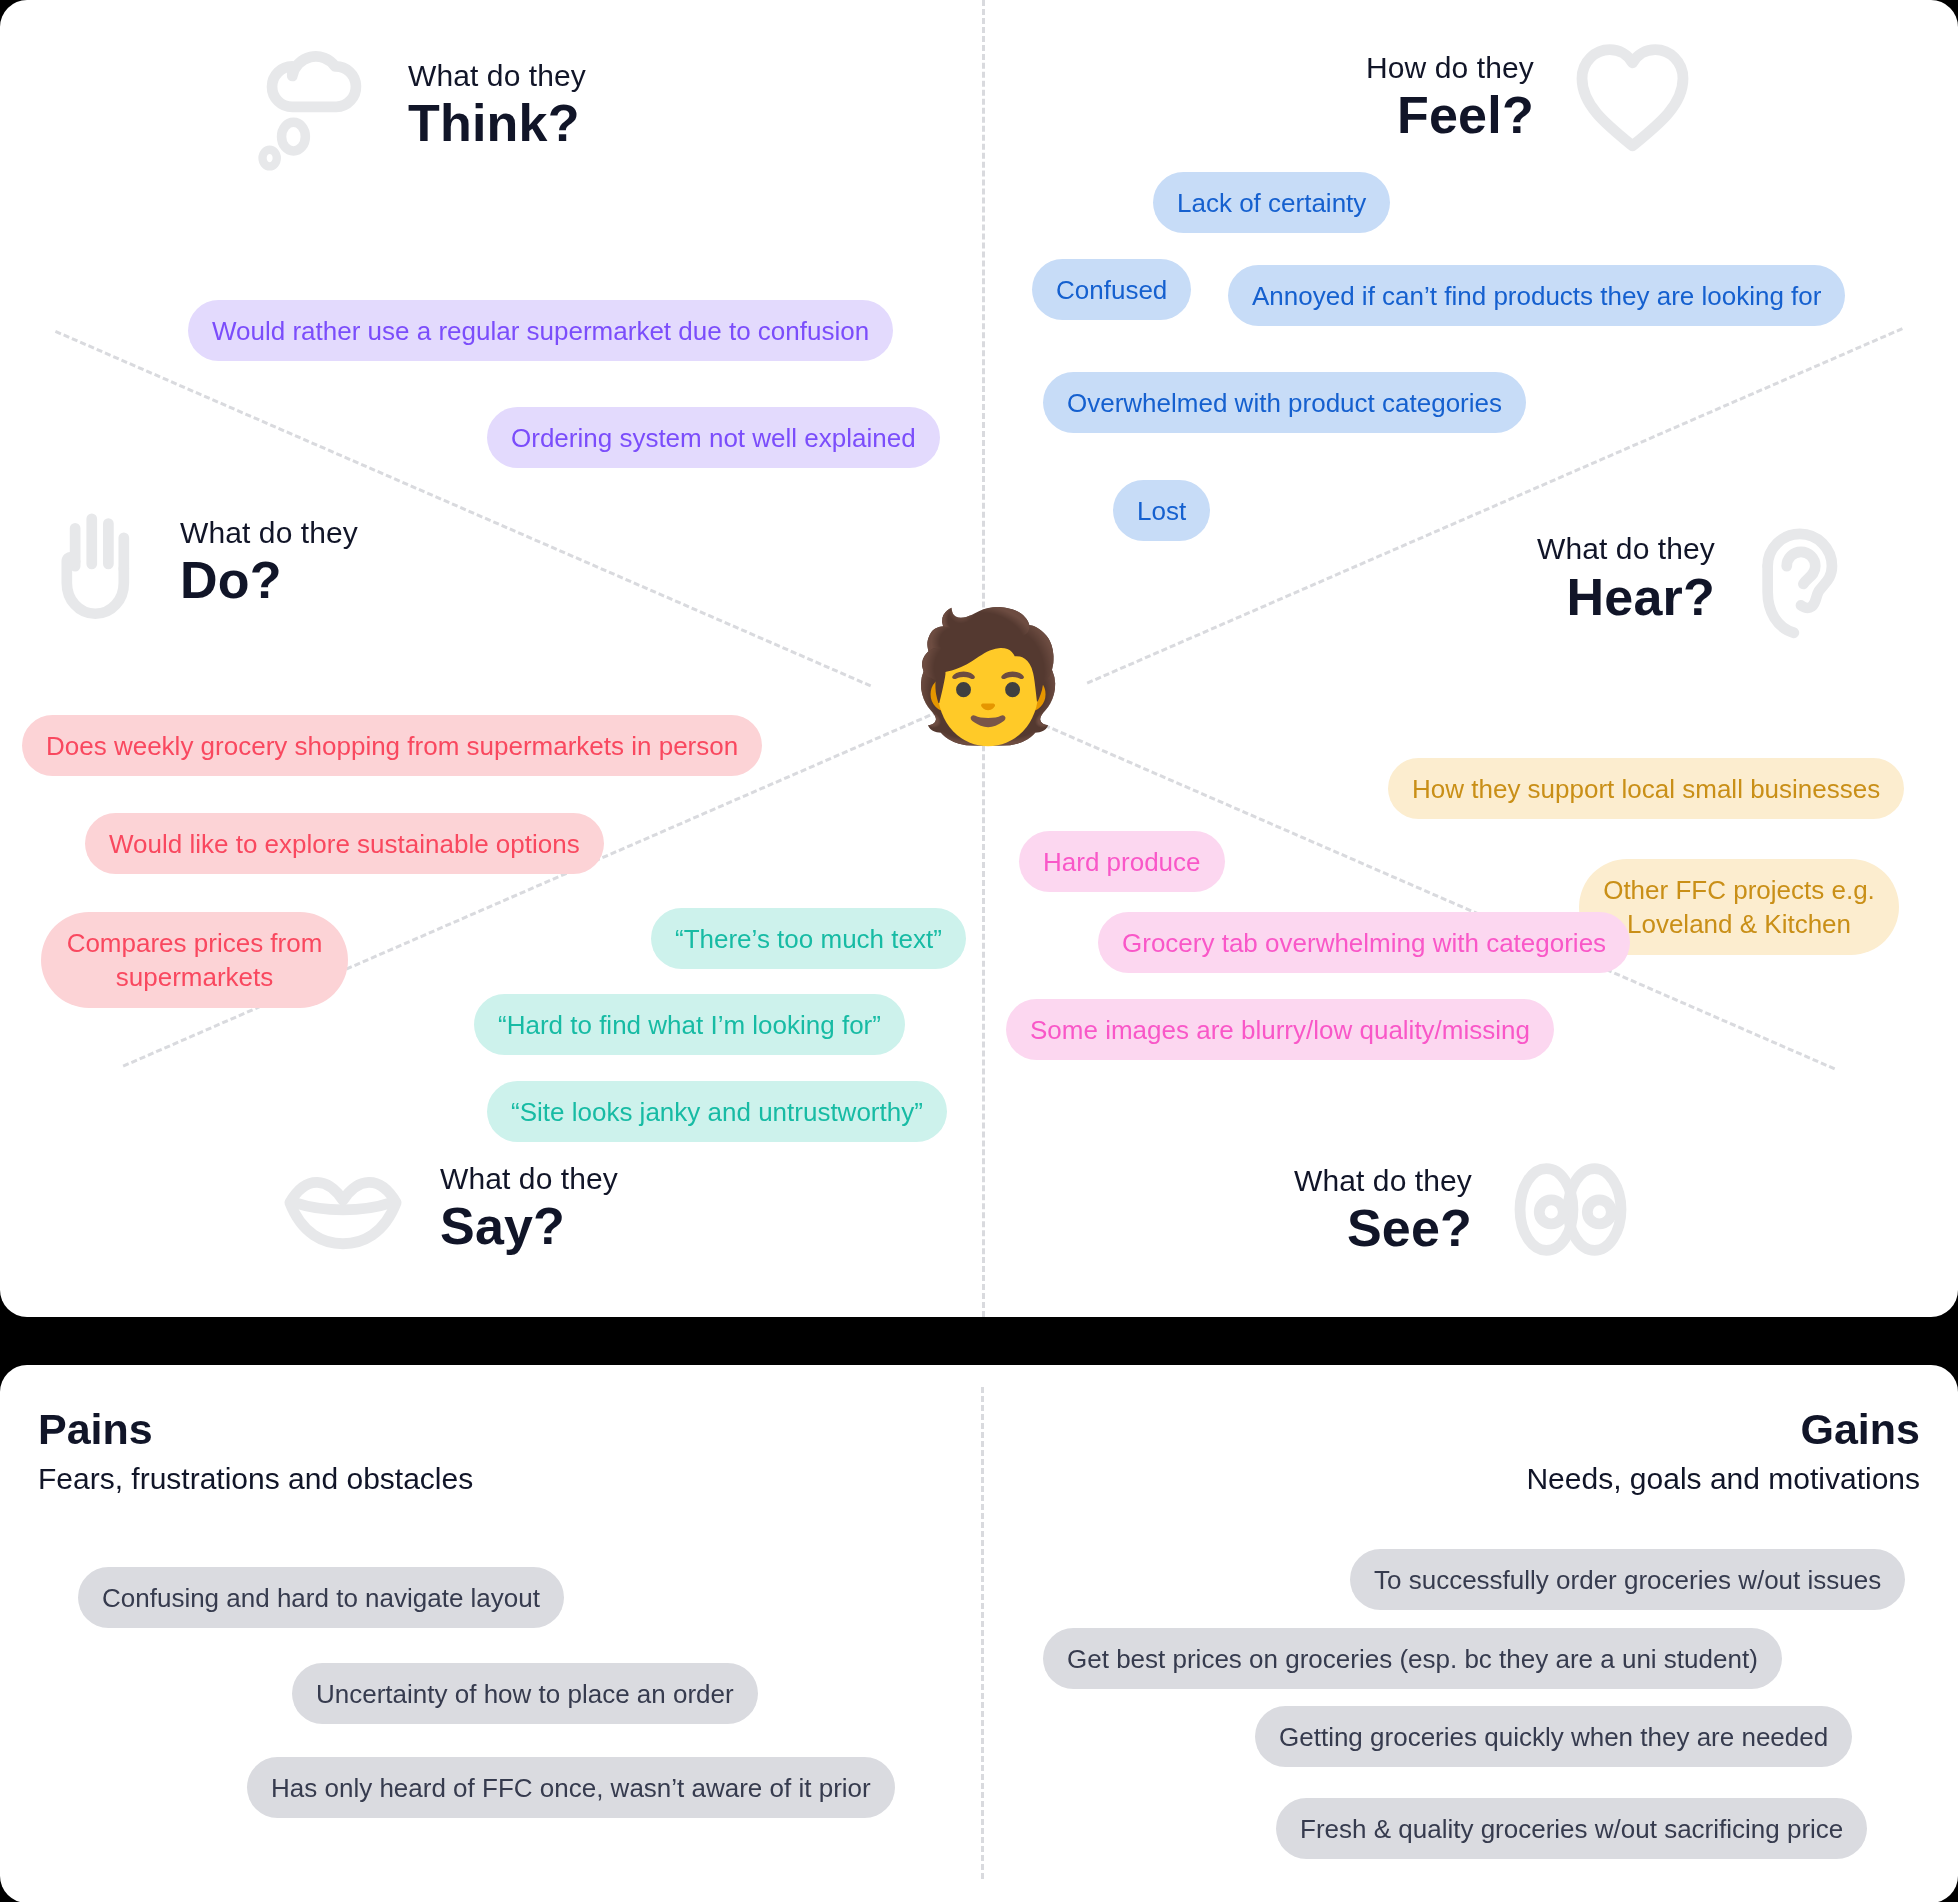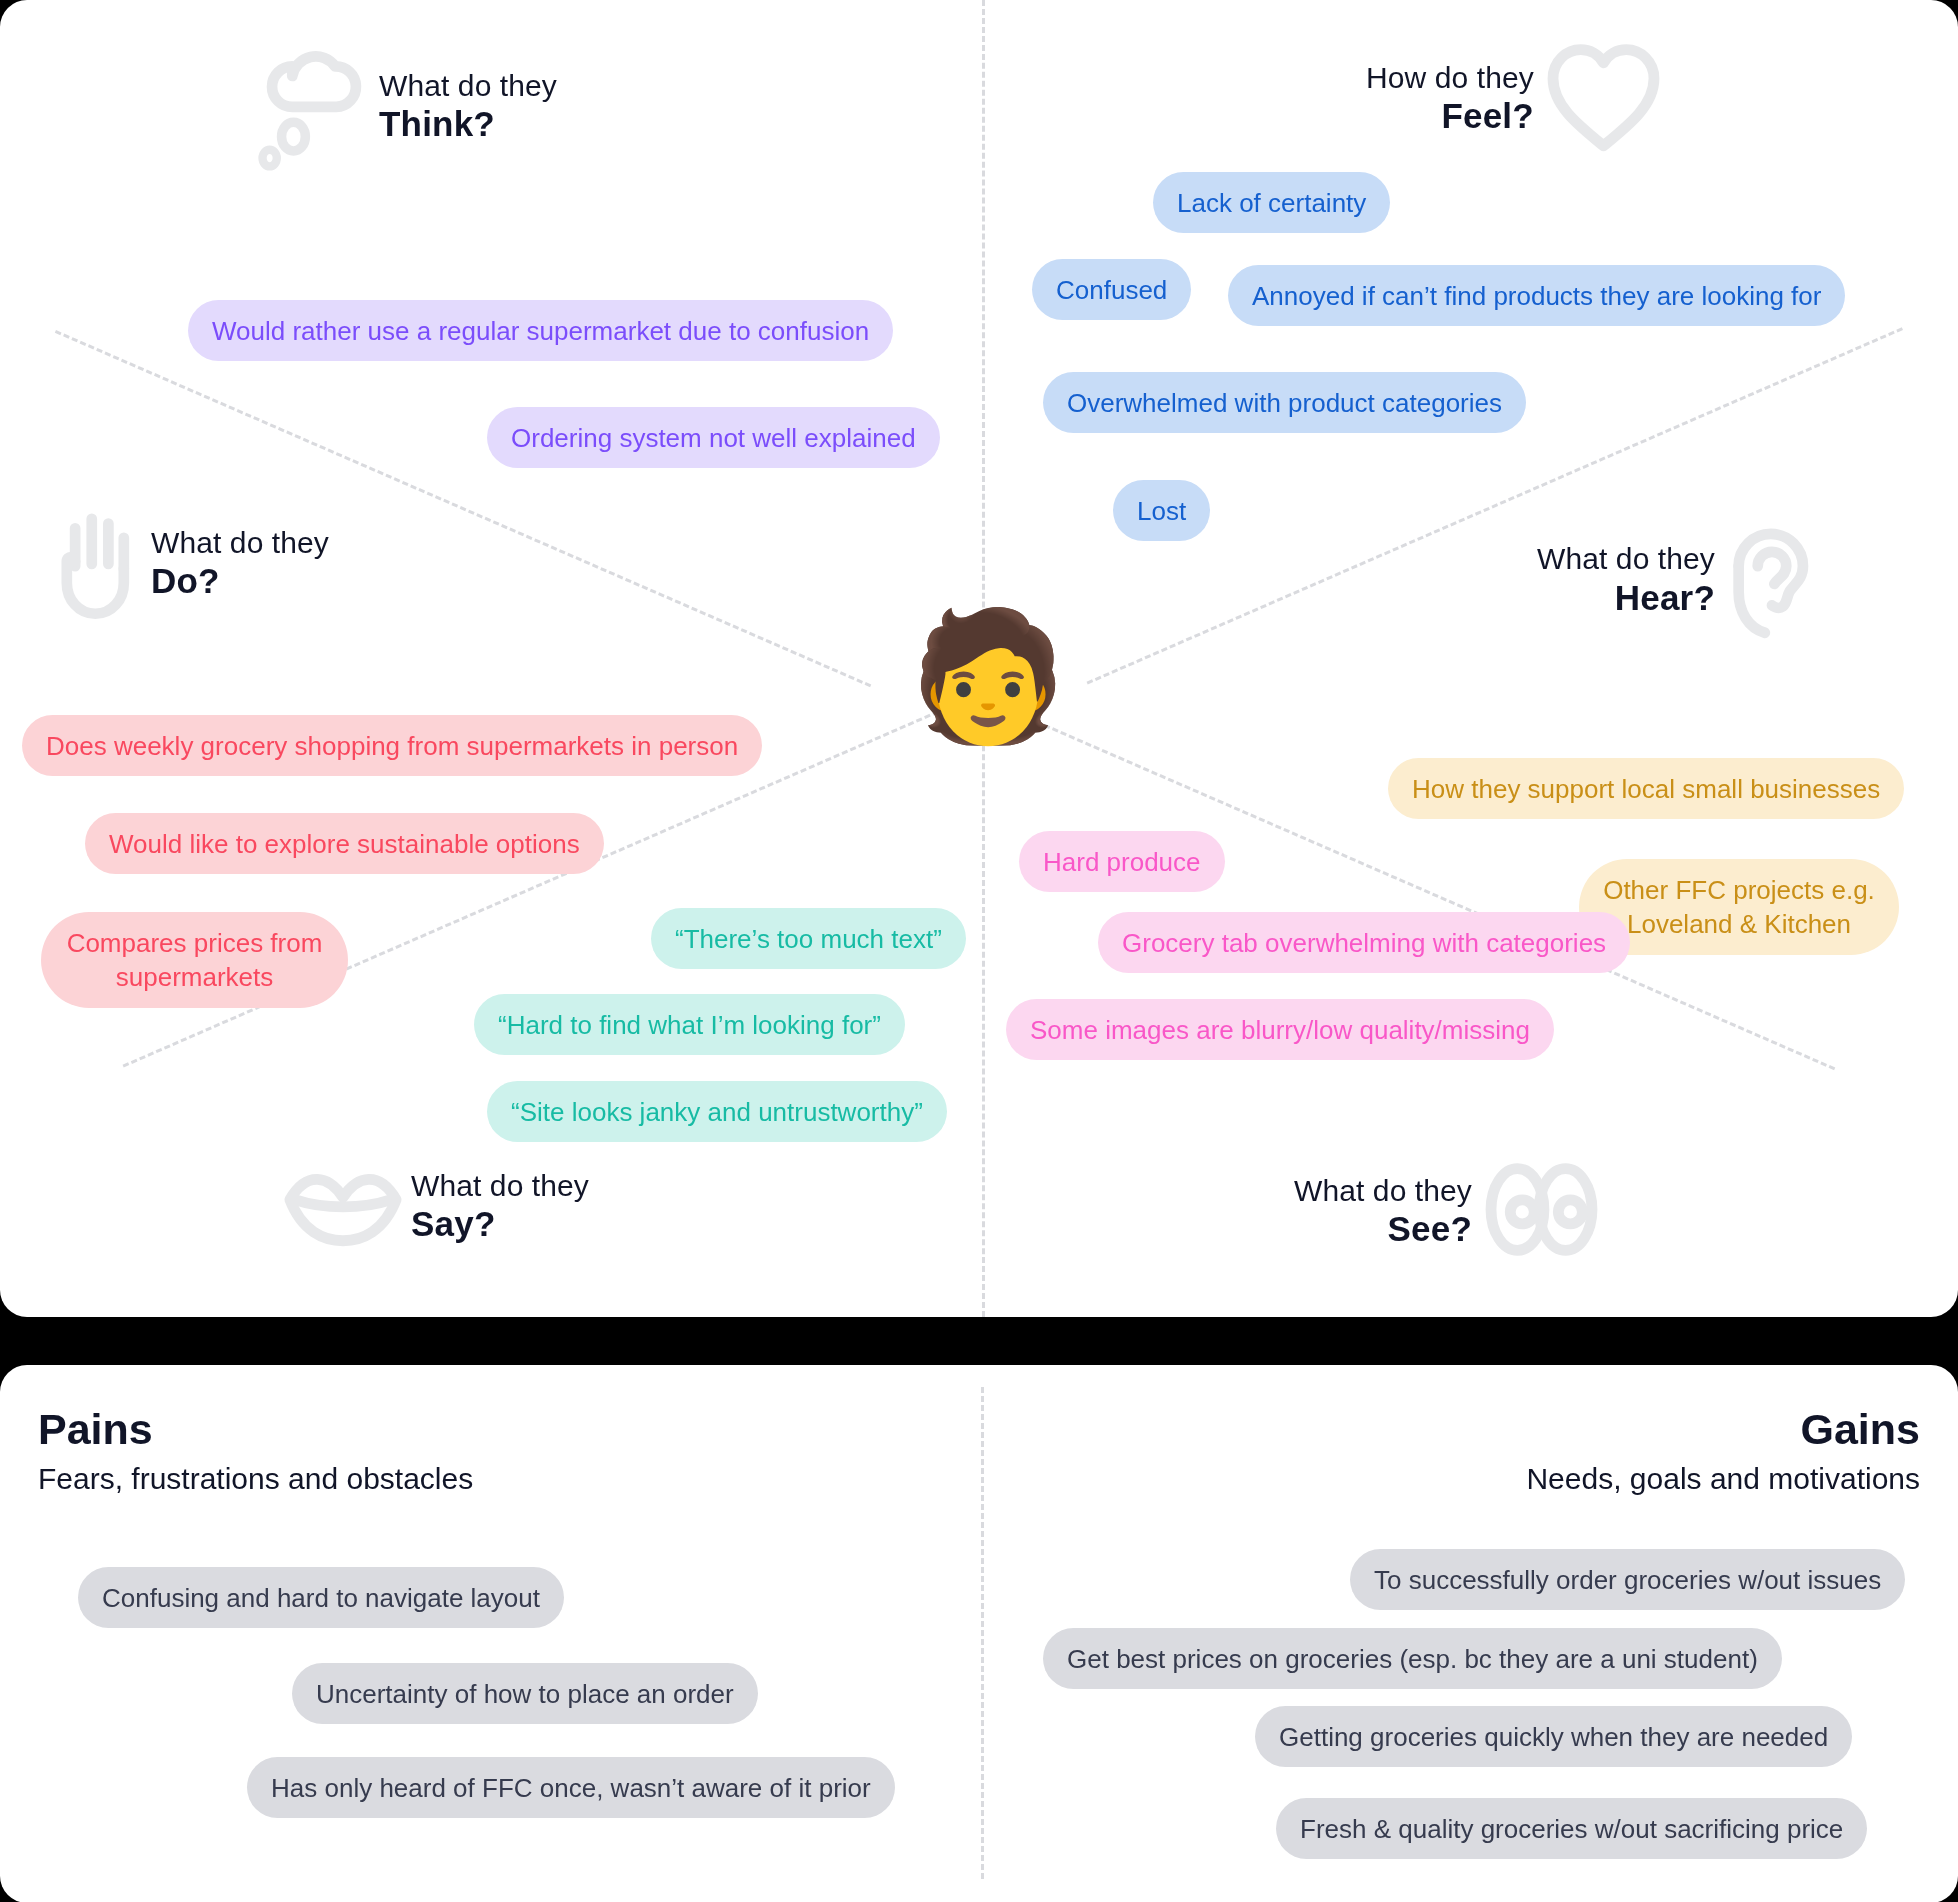--- a/index.html
+++ b/index.html
@@ -44,31 +44,31 @@
     width: 0;
     border-top: 3.2px dashed #d9dade;
     transform-origin: 0 0;
   }
 
   
   .qhead {
     position: absolute;
     display: flex;
     align-items: center;
-    gap: 7px;
+    gap: 36px;
   }
   .qhead .txt { line-height: 1.18; }
   .qhead .small {
     font-size: 30px;
     font-weight: 400;
     color: #111528;
     letter-spacing: 0.1px;
   }
   .qhead .big {
-    font-size: 35px;
+    font-size: 52px;
     font-weight: 700;
     color: #111528;
     letter-spacing: 0.2px;
   }
   .qhead.right-align .txt { text-align: right; }
   .qhead .ico { flex: 0 0 auto; color: #e7e8ea; display: block; }
 
   
   .pill {
     position: absolute;

